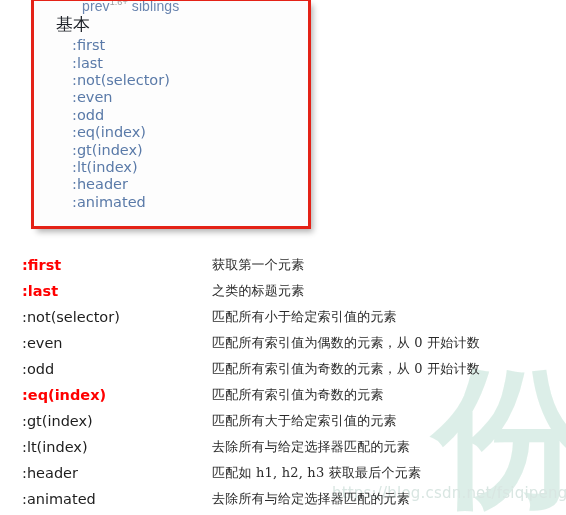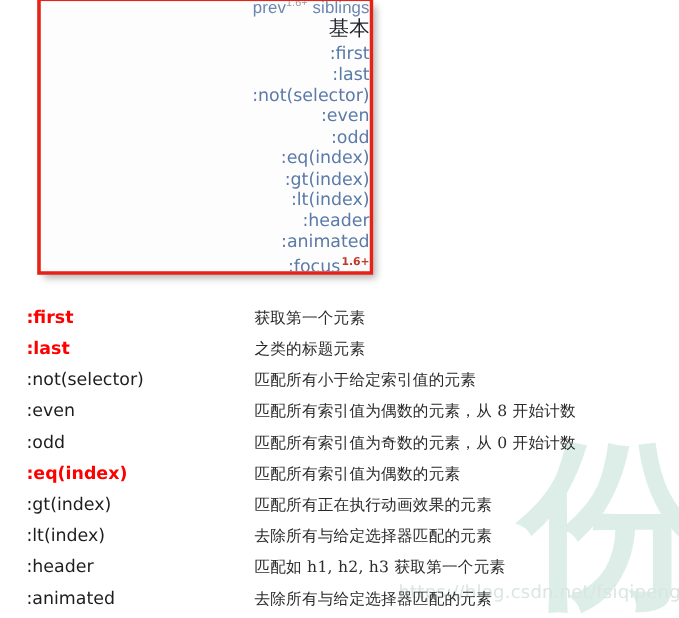--- a/index.html
+++ b/index.html
@@ -61,39 +61,38 @@
     overflow: hidden;
     box-shadow: 4px 5px 6px -2px rgba(0,0,0,.30);
     z-index: 2;
   }
   #clip-inner {
     position: absolute;
     left: 0;
     top: 0;
     right: 0;
     bottom: 0;
-    padding: 0 0 0 20px;
+    padding: 0 16px 0 20px;
     background: #fdfdfd;
-    text-align: right;
   }
   .clip-partial-top {
     color: #6b86b0;
     font-size: 14px;
     margin: -4px 0 0 28px;
     white-space: nowrap;
     letter-spacing: .1px;
   }
   .clip-partial-top sup {
     font-size: 9px;
     color: #9a9a9a;
   }
   .clip-heading {
     color: #20242a;
     font-size: 17px;
-    margin: 1px 0 3px 18px;
+    margin: 1px 0 3px 2px;
     font-family: "DejaVu Sans", sans-serif;
     line-height: 1.15;
   }
   .clip-list {
     list-style: none;
     margin: 0;
     padding: 0 0 0 18px;
   }
   .clip-list li {
     color: #5a7aa8;
@@ -167,21 +166,20 @@
       <li><span>:first</span></li>
       <li><span>:last</span></li>
       <li><span>:not(selector)</span></li>
       <li><span>:even</span></li>
       <li><span>:odd</span></li>
       <li><span>:eq(index)</span></li>
       <li><span>:gt(index)</span></li>
       <li><span>:lt(index)</span></li>
       <li><span>:header</span></li>
       <li><span>:animated</span></li>
-      <li><span>:focus</span><sup>1.6+</sup></li>
     </ul>
 
   </div>
 </div>
 
 <table id="selector-table">
   <tbody>
     <tr>
       <td class="cell-sel is-highlight">:first</td>
       <td class="cell-desc">获取第一个元素</td>
@@ -189,40 +187,40 @@
     <tr>
       <td class="cell-sel is-highlight">:last</td>
       <td class="cell-desc">之类的标题元素</td>
     </tr>
     <tr>
       <td class="cell-sel">:not(selector)</td>
       <td class="cell-desc">匹配所有小于给定索引值的元素</td>
     </tr>
     <tr>
       <td class="cell-sel">:even</td>
-      <td class="cell-desc">匹配所有索引值为偶数的元素，从 8 开始计数</td>
+      <td class="cell-desc">匹配所有索引值为偶数的元素，从 0 开始计数</td>
     </tr>
     <tr>
       <td class="cell-sel">:odd</td>
       <td class="cell-desc">匹配所有索引值为奇数的元素，从 0 开始计数</td>
     </tr>
     <tr>
       <td class="cell-sel is-highlight">:eq(index)</td>
-      <td class="cell-desc">匹配所有索引值为偶数的元素</td>
+      <td class="cell-desc">匹配所有索引值为奇数的元素</td>
     </tr>
     <tr>
       <td class="cell-sel">:gt(index)</td>
-      <td class="cell-desc">匹配所有正在执行动画效果的元素</td>
+      <td class="cell-desc">匹配所有大于给定索引值的元素</td>
     </tr>
     <tr>
       <td class="cell-sel">:lt(index)</td>
       <td class="cell-desc">去除所有与给定选择器匹配的元素</td>
     </tr>
     <tr>
       <td class="cell-sel">:header</td>
-      <td class="cell-desc">匹配如 h1, h2, h3 获取第一个元素</td>
+      <td class="cell-desc">匹配如 h1, h2, h3 获取最后个元素</td>
     </tr>
     <tr>
       <td class="cell-sel">:animated</td>
       <td class="cell-desc">去除所有与给定选择器匹配的元素</td>
     </tr>
   </tbody>
 </table>
 
 </body></html>

